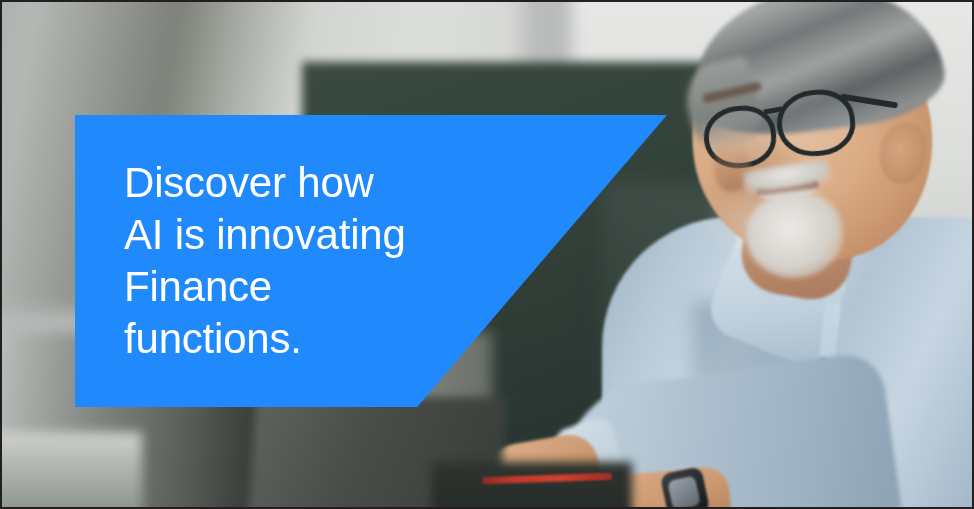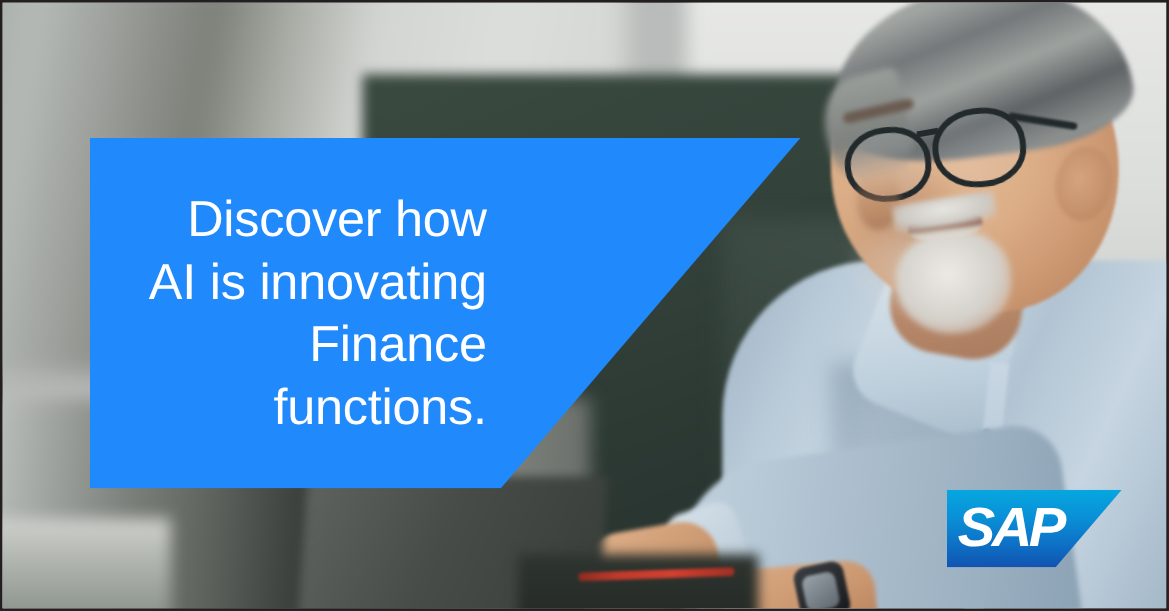--- a/index.html
+++ b/index.html
@@ -402,21 +402,20 @@
   .banner-text {
     position: absolute;
     left: 49px;
     top: 42px;
     color: #ffffff;
     font-size: 42px;
     line-height: 52px;
     font-weight: 400;
     letter-spacing: -0.2px;
     white-space: pre-line;
-    text-align: right;
   }
 
   
   .sap-logo {
     position: absolute;
     left: 787px;
     top: 406px;
     width: 146px;
     height: 65px;
   }
@@ -495,18 +494,14 @@
   </div>
 
   <div class="banner">
     <div class="banner-shape"></div>
     <div class="banner-text">Discover how
 AI is innovating
 Finance
 functions.</div>
   </div>
 
-  <div class="sap-logo">
-    <div class="sap-shape"></div>
-    <div class="sap-word">SAP</div>
-  </div>
 
 </div>
 
 </body></html>

